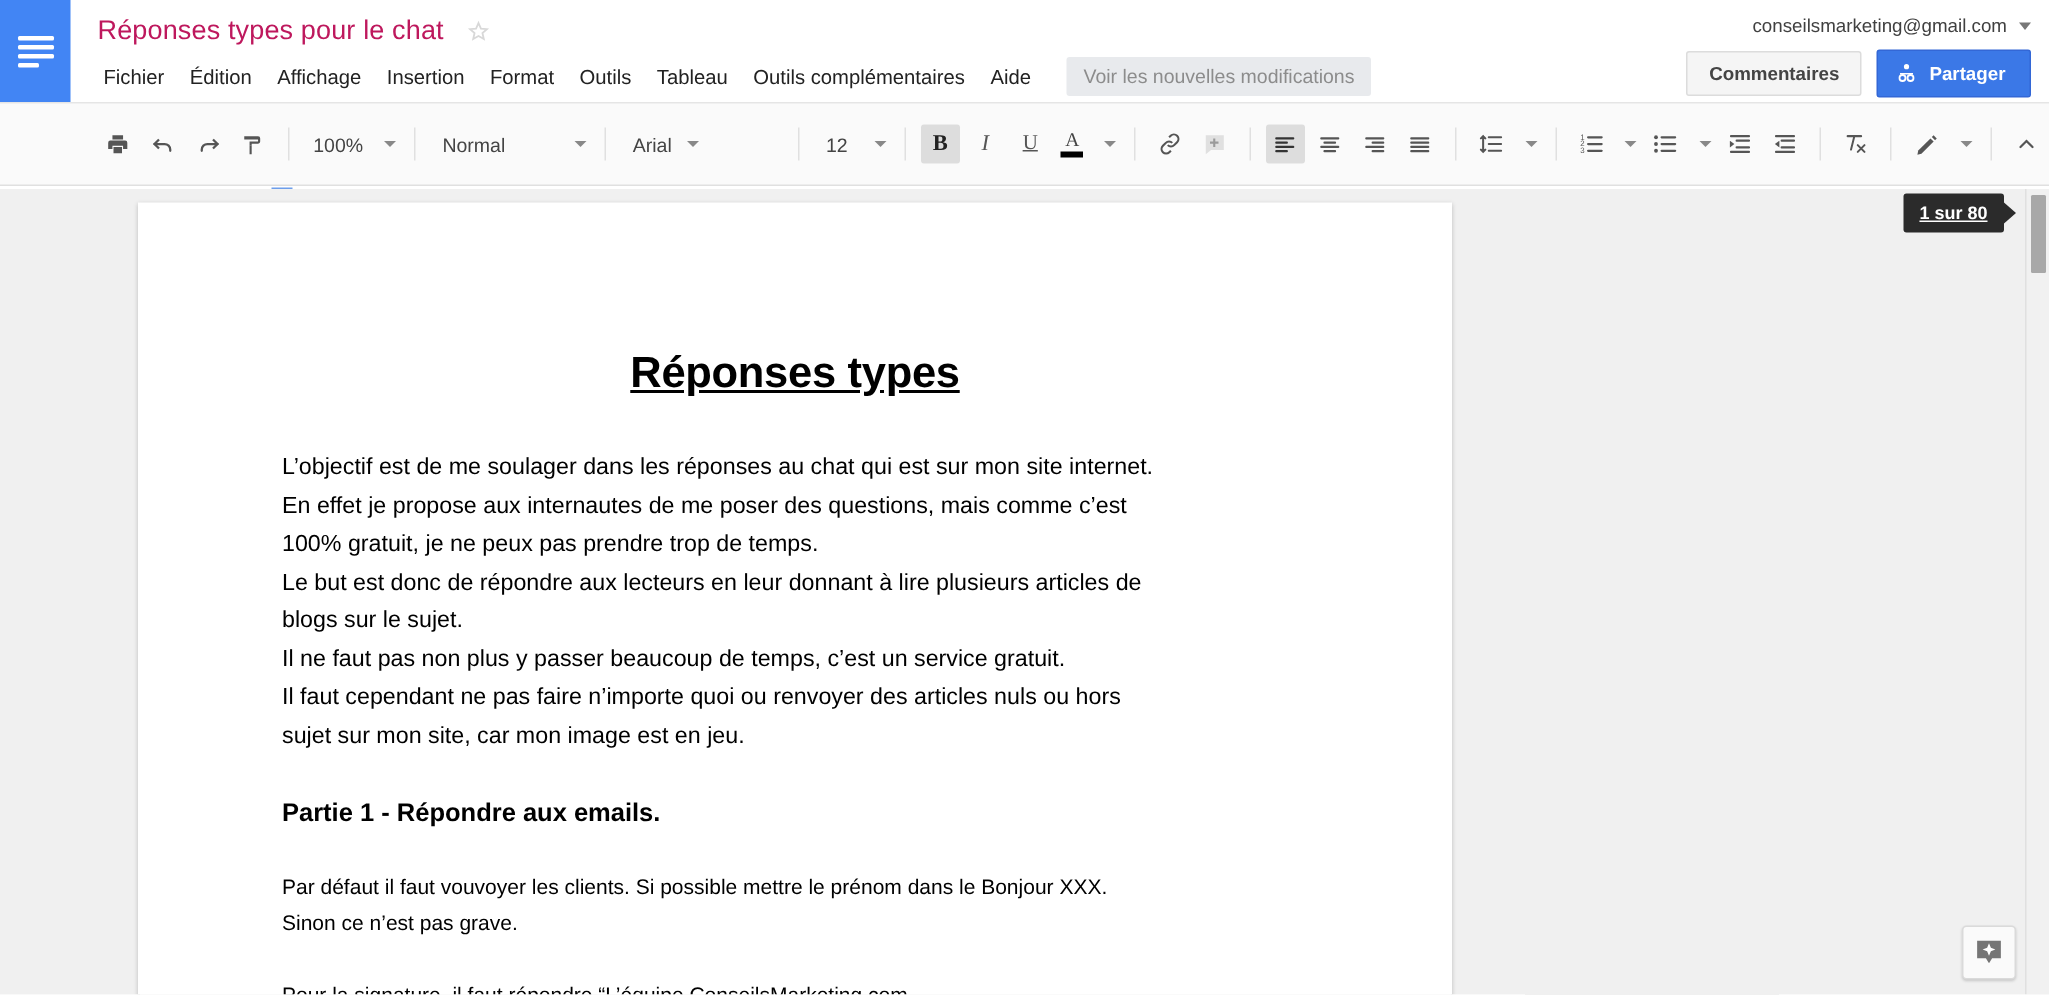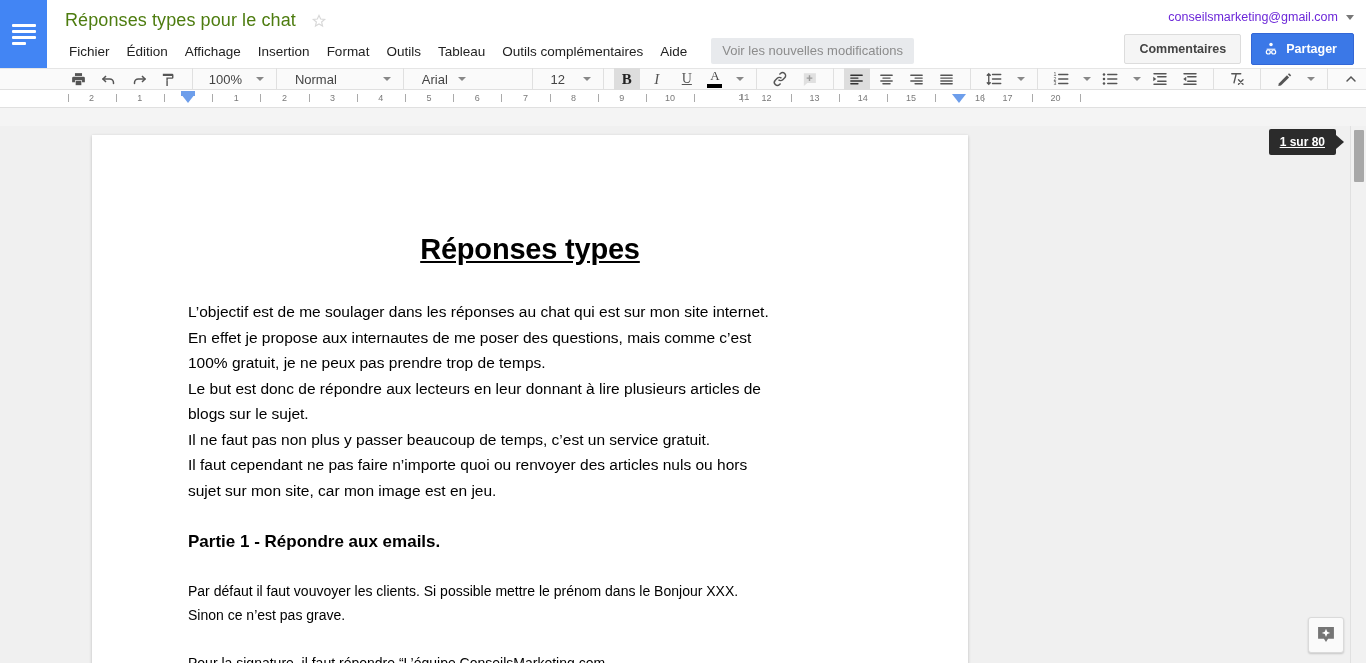--- a/index.html
+++ b/index.html
@@ -55,21 +55,21 @@
     padding-top: 6px;
     position: relative;
   }
   .title-row {
     display: flex;
     align-items: center;
     height: 28px;
   }
   .doc-title {
     font-size: 18px;
-    color: #4d7c0f;
+    color: #be185d;
     line-height: 22px;
     letter-spacing: 0.1px;
     white-space: nowrap;
   }
   .star-icon {
     margin-left: 14px;
     width: 18px;
     height: 18px;
     display: inline-block;
     position: relative;
@@ -108,21 +108,21 @@
     height: 68px;
     display: flex;
     flex-direction: column;
     align-items: flex-end;
     padding-top: 7px;
   }
   .account-row {
     display: flex;
     align-items: center;
     font-size: 12.5px;
-    color: #6d28d9;
+    color: #404040;
     height: 20px;
   }
   .account-caret {
     margin-left: 8px;
     width: 0; height: 0;
     border-left: 4.5px solid transparent;
     border-right: 4.5px solid transparent;
     border-top: 5px solid #777777;
   }
   .buttons-row {
@@ -155,21 +155,21 @@
   }
   .lock-glyph {
     width: 16px;
     height: 16px;
     margin-right: 7px;
     position: relative;
   }
 
   
   .toolbar {
-    height: 22px;
+    height: 56px;
     background: #fafafa;
     border-top: 1px solid #e5e5e5;
     border-bottom: 1px solid #e0e0e0;
     display: flex;
     align-items: center;
     padding-left: 64px;
   }
   .tb-btn {
     width: 28px;
     height: 26px;

